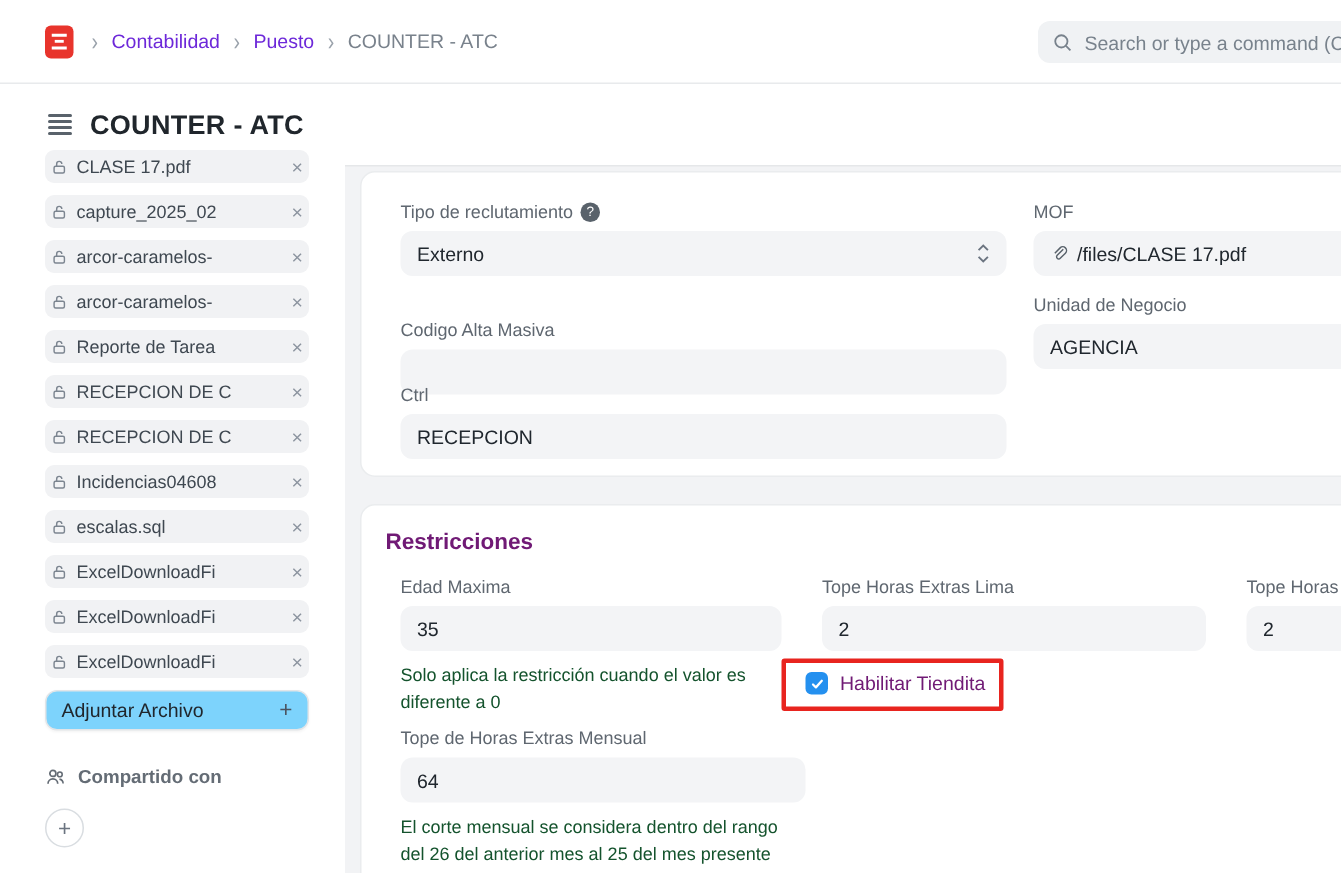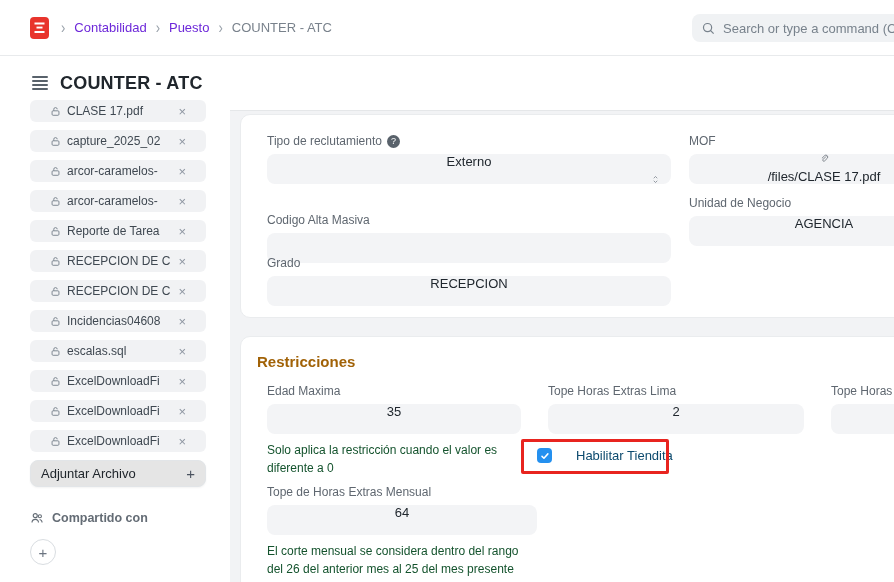--- a/index.html
+++ b/index.html
@@ -38,64 +38,64 @@
   
   .main-bg {
     position:absolute; top:110px; left:230px; right:0; bottom:0;
     background:#f2f3f5; border-top:1px solid #e5e7e9;
   }
   
   .sidebar { position:absolute; top:100px; left:0; width:230px; bottom:0; background:#fff; padding:0 0 0 30px; }
   .chip {
     width:176px; height:22px; margin-bottom:8px; background:#f1f2f4;
     border-radius:6px; display:flex; align-items:center; gap:6px;
-    padding:0 20px; font-size:12px; color:#3f4851;
+    padding:0 4px; font-size:12px; color:#3f4851;
   }
   .chip .fname { white-space:nowrap; overflow:hidden; flex:1 1 auto; }
   .chip .x { margin-left:auto; color:#8d95a0; font-size:13px; line-height:1; cursor:pointer; flex:0 0 auto; }
   .attach-btn {
-    width:176px; height:27px; margin-top:4px; background:#e5e5e5;
+    width:176px; height:27px; margin-top:4px; background:#7dd3fc;
     border:1px solid #e2e5e8; border-radius:8px; box-shadow:0 1px 2px rgba(0,0,0,.05);
     display:flex; align-items:center; justify-content:space-between;
     padding:0 10px; font-size:13px; color:#20262c; cursor:pointer;
   }
   .attach-btn .plus { color:#4b5360; font-size:15px; }
   .side-sec { display:flex; align-items:flex-start; gap:8px; margin-top:24px; font-size:12.5px; font-weight:600; color:#646c75; }
   .plus-circle {
     width:26px; height:26px; margin-top:14px; border:1px solid #d9dde1; border-radius:50%;
     background:#fff; color:#6b7480; font-size:15px; display:flex; align-items:center; justify-content:center; cursor:pointer;
   }
   
   .card { position:absolute; left:240px; width:670px; background:#fff; border:1px solid #eaecee; border-radius:10px; }
   .card1 { top:114px; height:204px; }
   .card2 { top:336px; height:300px; }
   .fld { position:absolute;margin-left:10px; }
   .fld .lbl { font-size:12px; color:#5f6770; margin-bottom:6px; display:flex; align-items:center; gap:5px; }
   .ctl {
     height:30px; background:#f3f4f6; border-radius:8px; display:flex; align-items:center;
-    padding:0 11px; font-size:13px; color:#20272e; gap:6px;flex-direction:column;
+    padding:0 11px; font-size:13px; color:#20272e; gap:6px;
   }
   .ctl .chevs { margin-left:auto; }
   .help-dot {
     width:13px; height:13px; border-radius:50%; background:#59626b; color:#fff;
     font-size:9px; display:inline-flex; align-items:center; justify-content:center;
   }
-  .section-title { position:absolute; left:16px; top:16px; font-size:15px; font-weight:700; color:#a16207;text-align:center; }
+  .section-title { position:absolute; left:16px; top:16px; font-size:15px; font-weight:700; color:#701a75;text-align:center; }
   .helper { font-size:12px; color:#14532d; line-height:1.5; margin-top:7px; }
   
   .red-box {
     position:absolute; left:521px; top:439px; width:148px; height:35px;
     border:3px solid #e8241f; border-radius:2px; pointer-events:none;
   }
   .check-row { position:absolute; left:537px; top:448px; display:flex; align-items:center; gap:8px; }
   .checkbox {
     width:15px; height:15px; background:#2490ef; border-radius:4px;
     display:flex; align-items:center; justify-content:center; cursor:pointer;
   }
-  .check-lbl { font-size:13px; color:#0c4a6e;margin-left:16px; }
+  .check-lbl { font-size:13px; color:#701a75; }
   svg.icn { display:block; }
 </style>
 </head>
 <body>
 
 <div class="topbar">
   <div class="logo">
     <svg class="icn" width="11" height="12" viewBox="0 0 11 12">
       <rect x="0.5" y="0.5" width="10" height="2" fill="#fff"></rect>
       <rect x="2.5" y="4.6" width="6" height="1.9" fill="#fff"></rect>
@@ -289,21 +289,21 @@
     <div class="lbl">
         <span>Unidad de Negocio</span>
       </div>
     <div class="ctl">
       <span>AGENCIA</span>
     </div>
   </div>
 
   <div class="fld" style="left:16px; top:141px; width:404px;">
     <div class="lbl">
-        <span>Grado</span>
+        <span>Ctrl</span>
       </div>
     <div class="ctl">
       <span>RECEPCION</span>
     </div>
   </div>
 </div>
 
 <div class="card card2">
   <div class="section-title">Restricciones</div>
 

